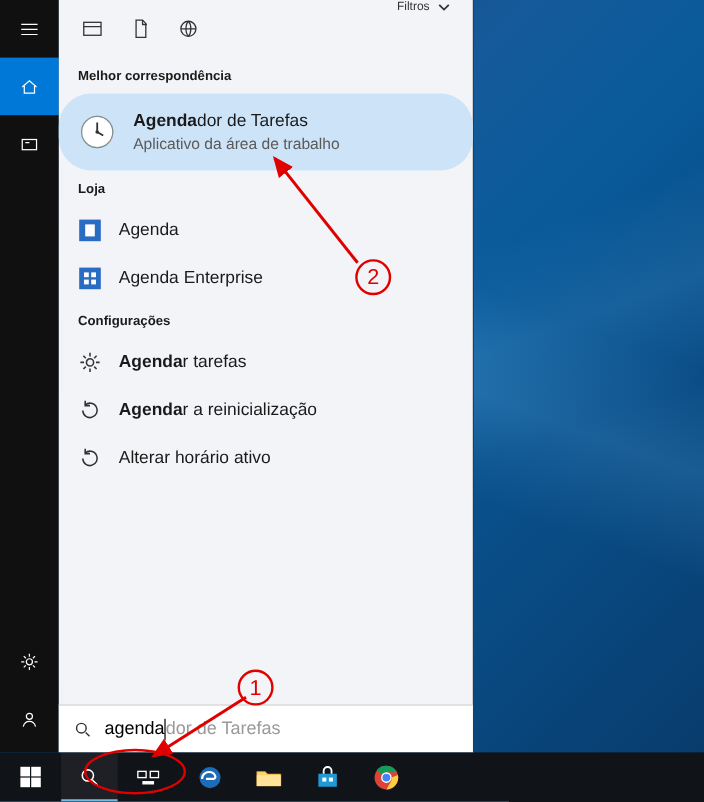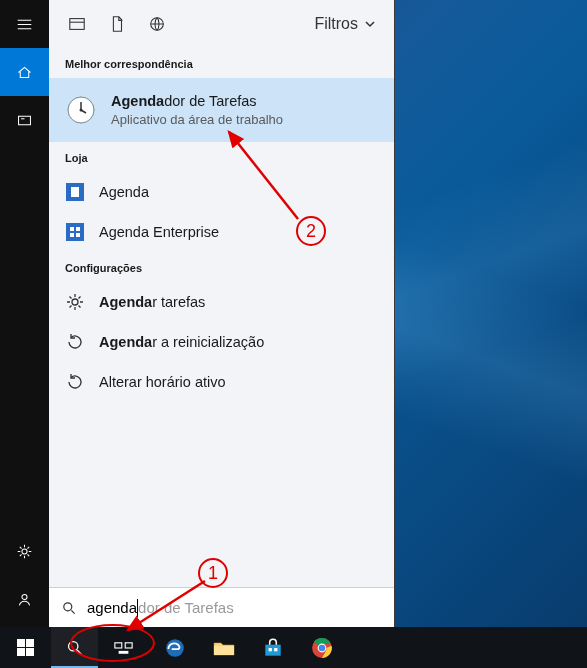--- a/index.html
+++ b/index.html
@@ -12,26 +12,26 @@
   .sidebar .top { display: flex; flex-direction: column; width: 100%; }
   .sidebar .bottom { margin-top: auto; display: flex; flex-direction: column; width: 100%; padding-bottom: 4px; }
   .sidebar-btn { width: 49px; height: 48px; display: flex; align-items: center; justify-content: center; color: #fff; }
   .sidebar-btn.active { background: #0078d7; }
   .sidebar-btn svg { width: 17px; height: 17px; stroke: #fff; fill: none; stroke-width: 1.2; }
   .panel { position: absolute; left: 49px; top: 0; width: 346px; height: 627px; background: #f2f4f7; display: flex; flex-direction: column; border-right: 1px solid #3a3a3a; }
   .panel-header { height: 48px; display: flex; align-items: center; padding: 0 8px; }
   .hdr-icon { width: 40px; height: 48px; display: flex; align-items: center; justify-content: center; color: #333; }
   .hdr-icon svg { width: 18px; height: 18px; stroke: #333; fill: none; stroke-width: 1.2; }
   .hdr-spacer { flex: 1; }
-  .filters { display: flex; align-items: center; gap: 6px; font-size: 16px; color: #333; padding: 0 10px; height: 48px; }
+  .filters { display: flex; align-items: flex-start; gap: 6px; font-size: 10px; color: #333; padding: 0 10px; height: 48px; }
   .filters svg { width: 12px; height: 12px; stroke: #333; fill: none; stroke-width: 1.5; }
   .group { padding: 0; }
   .group-title { font-size: 11px; font-weight: 600; color: #1a1a1a; padding: 10px 16px 8px; }
   .result { display: flex; align-items: center; gap: 14px; padding: 8px 16px; min-height: 40px; }
-  .result.best { background: #cde3f8; padding: 14px 16px; }
+  .result.best { background: #cde3f8; padding: 14px 16px; border-radius: 27px; }
   .result .ricon { width: 32px; height: 32px; display: flex; align-items: center; justify-content: center; flex-shrink: 0; }
   .result.small .ricon { width: 20px; height: 20px; }
   .result .ricon svg { width: 100%; height: 100%; }
   .rtext { display: flex; flex-direction: column; line-height: 1.25; font-size: 14.5px; color: #1a1a1a; }
   .rtext .sub { font-size: 13px; color: #5a5a5a; margin-top: 2px; }
   .rtext b { font-weight: 700; }
   .result .chev { margin-left: auto; color: #666; }
   .result .chev svg { width: 12px; height: 12px; stroke: #666; fill: none; stroke-width: 1.5; }
   .searchbar { margin-top: auto; height: 40px; background: #fff; border-top: 1px solid #d0d0d0; display: flex; align-items: center; padding: 0 12px; gap: 10px; }
   .searchbar svg.mag { width: 16px; height: 16px; stroke: #333; fill: none; stroke-width: 1.5; }

